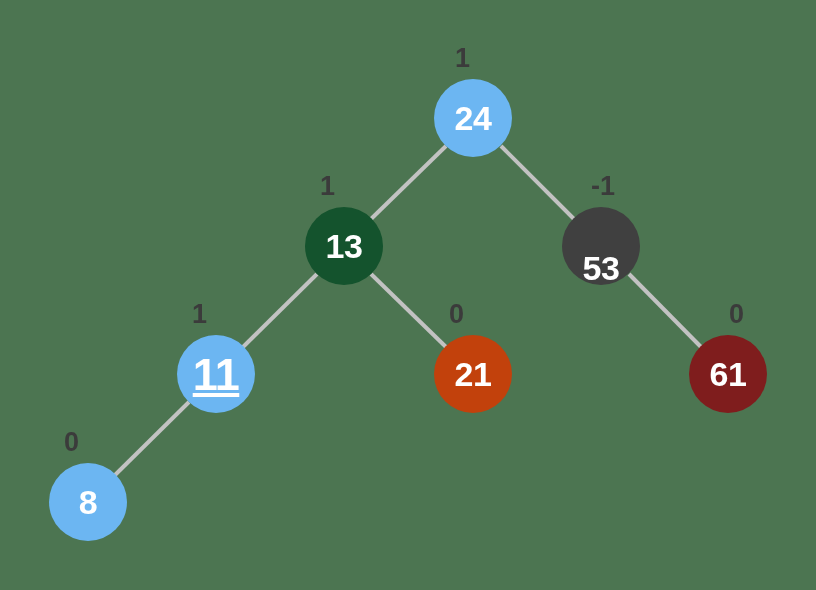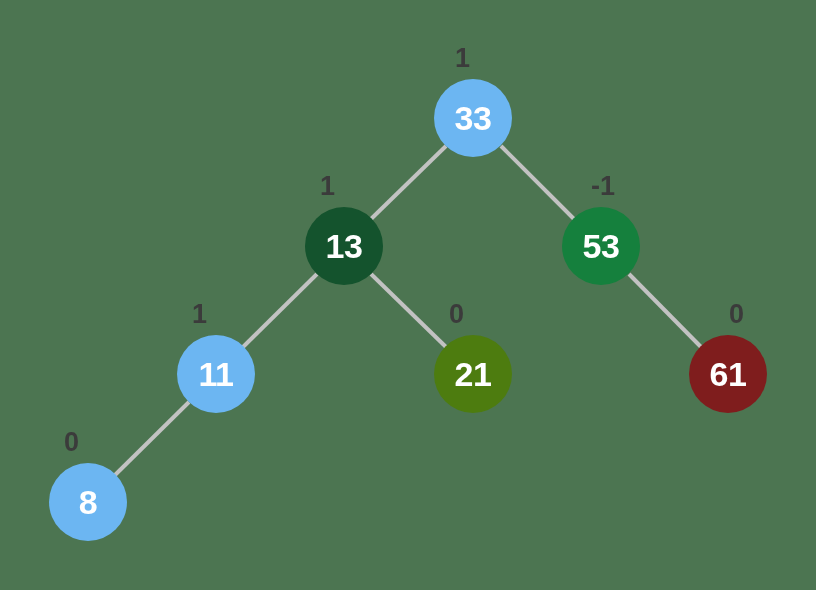--- a/index.html
+++ b/index.html
@@ -63,36 +63,36 @@
       <line x1="501" y1="146" x2="574" y2="219" stroke="#c2c2c2" stroke-width="4" stroke-linecap="butt"></line>
       <line x1="317" y1="274" x2="243" y2="347" stroke="#c2c2c2" stroke-width="4" stroke-linecap="butt"></line>
       <line x1="371" y1="274" x2="446" y2="347" stroke="#c2c2c2" stroke-width="4" stroke-linecap="butt"></line>
       <line x1="629" y1="274" x2="701" y2="347" stroke="#c2c2c2" stroke-width="4" stroke-linecap="butt"></line>
       <line x1="189" y1="402" x2="115" y2="475" stroke="#c2c2c2" stroke-width="4" stroke-linecap="butt"></line>
     </svg>
 
   <div id="node-layer">
       <div class="balance" style="left: 455px; top: 45px;">1</div>
       <div class="node" style="left: 434px; top: 79px; width: 78px; height: 78px; background: rgb(108, 182, 242);">
-        <span class="node-label" style="font-size: 34px; color: rgb(255, 255, 255);">33</span>
+        <span class="node-label" style="font-size: 34px; color: rgb(255, 255, 255);">24</span>
       </div>
       <div class="balance" style="left: 320px; top: 173px;">1</div>
       <div class="node" style="left: 305px; top: 207px; width: 78px; height: 78px; background: #14532d;">
         <span class="node-label" style="font-size: 34px; color: rgb(255, 255, 255);">13</span>
       </div>
       <div class="balance" style="left: 591px; top: 173px;">-1</div>
-      <div class="node" style="left: 562px; top: 207px; width: 78px; height: 78px; background: #15803d;">
+      <div class="node" style="left: 562px; top: 207px; width: 78px; height: 78px; background: #404040; align-items: flex-end;">
         <span class="node-label" style="font-size: 34px; color: rgb(255, 255, 255);">53</span>
       </div>
       <div class="balance" style="left: 192px; top: 301px;">1</div>
       <div class="node" style="left: 177px; top: 335px; width: 78px; height: 78px; background: rgb(108, 182, 242);">
-        <span class="node-label" style="font-size: 34px; color: rgb(255, 255, 255);">11</span>
+        <span class="node-label" style="font-size: 45px; color: rgb(255, 255, 255); text-decoration: underline;">11</span>
       </div>
       <div class="balance" style="left: 449px; top: 301px;">0</div>
-      <div class="node" style="left: 434px; top: 335px; width: 78px; height: 78px; background: #4d7c0f;">
+      <div class="node" style="left: 434px; top: 335px; width: 78px; height: 78px; background: #c2410c;">
         <span class="node-label" style="font-size: 34px; color: rgb(255, 255, 255);">21</span>
       </div>
       <div class="balance" style="left: 729px; top: 301px;">0</div>
       <div class="node" style="left: 689px; top: 335px; width: 78px; height: 78px; background: #7f1d1d;">
         <span class="node-label" style="font-size: 34px; color: rgb(255, 255, 255);">61</span>
       </div>
       <div class="balance" style="left: 64px; top: 429px;">0</div>
       <div class="node" style="left: 49px; top: 463px; width: 78px; height: 78px; background: rgb(108, 182, 242);">
         <span class="node-label" style="font-size: 34px; color: rgb(255, 255, 255);">8</span>
       </div>

